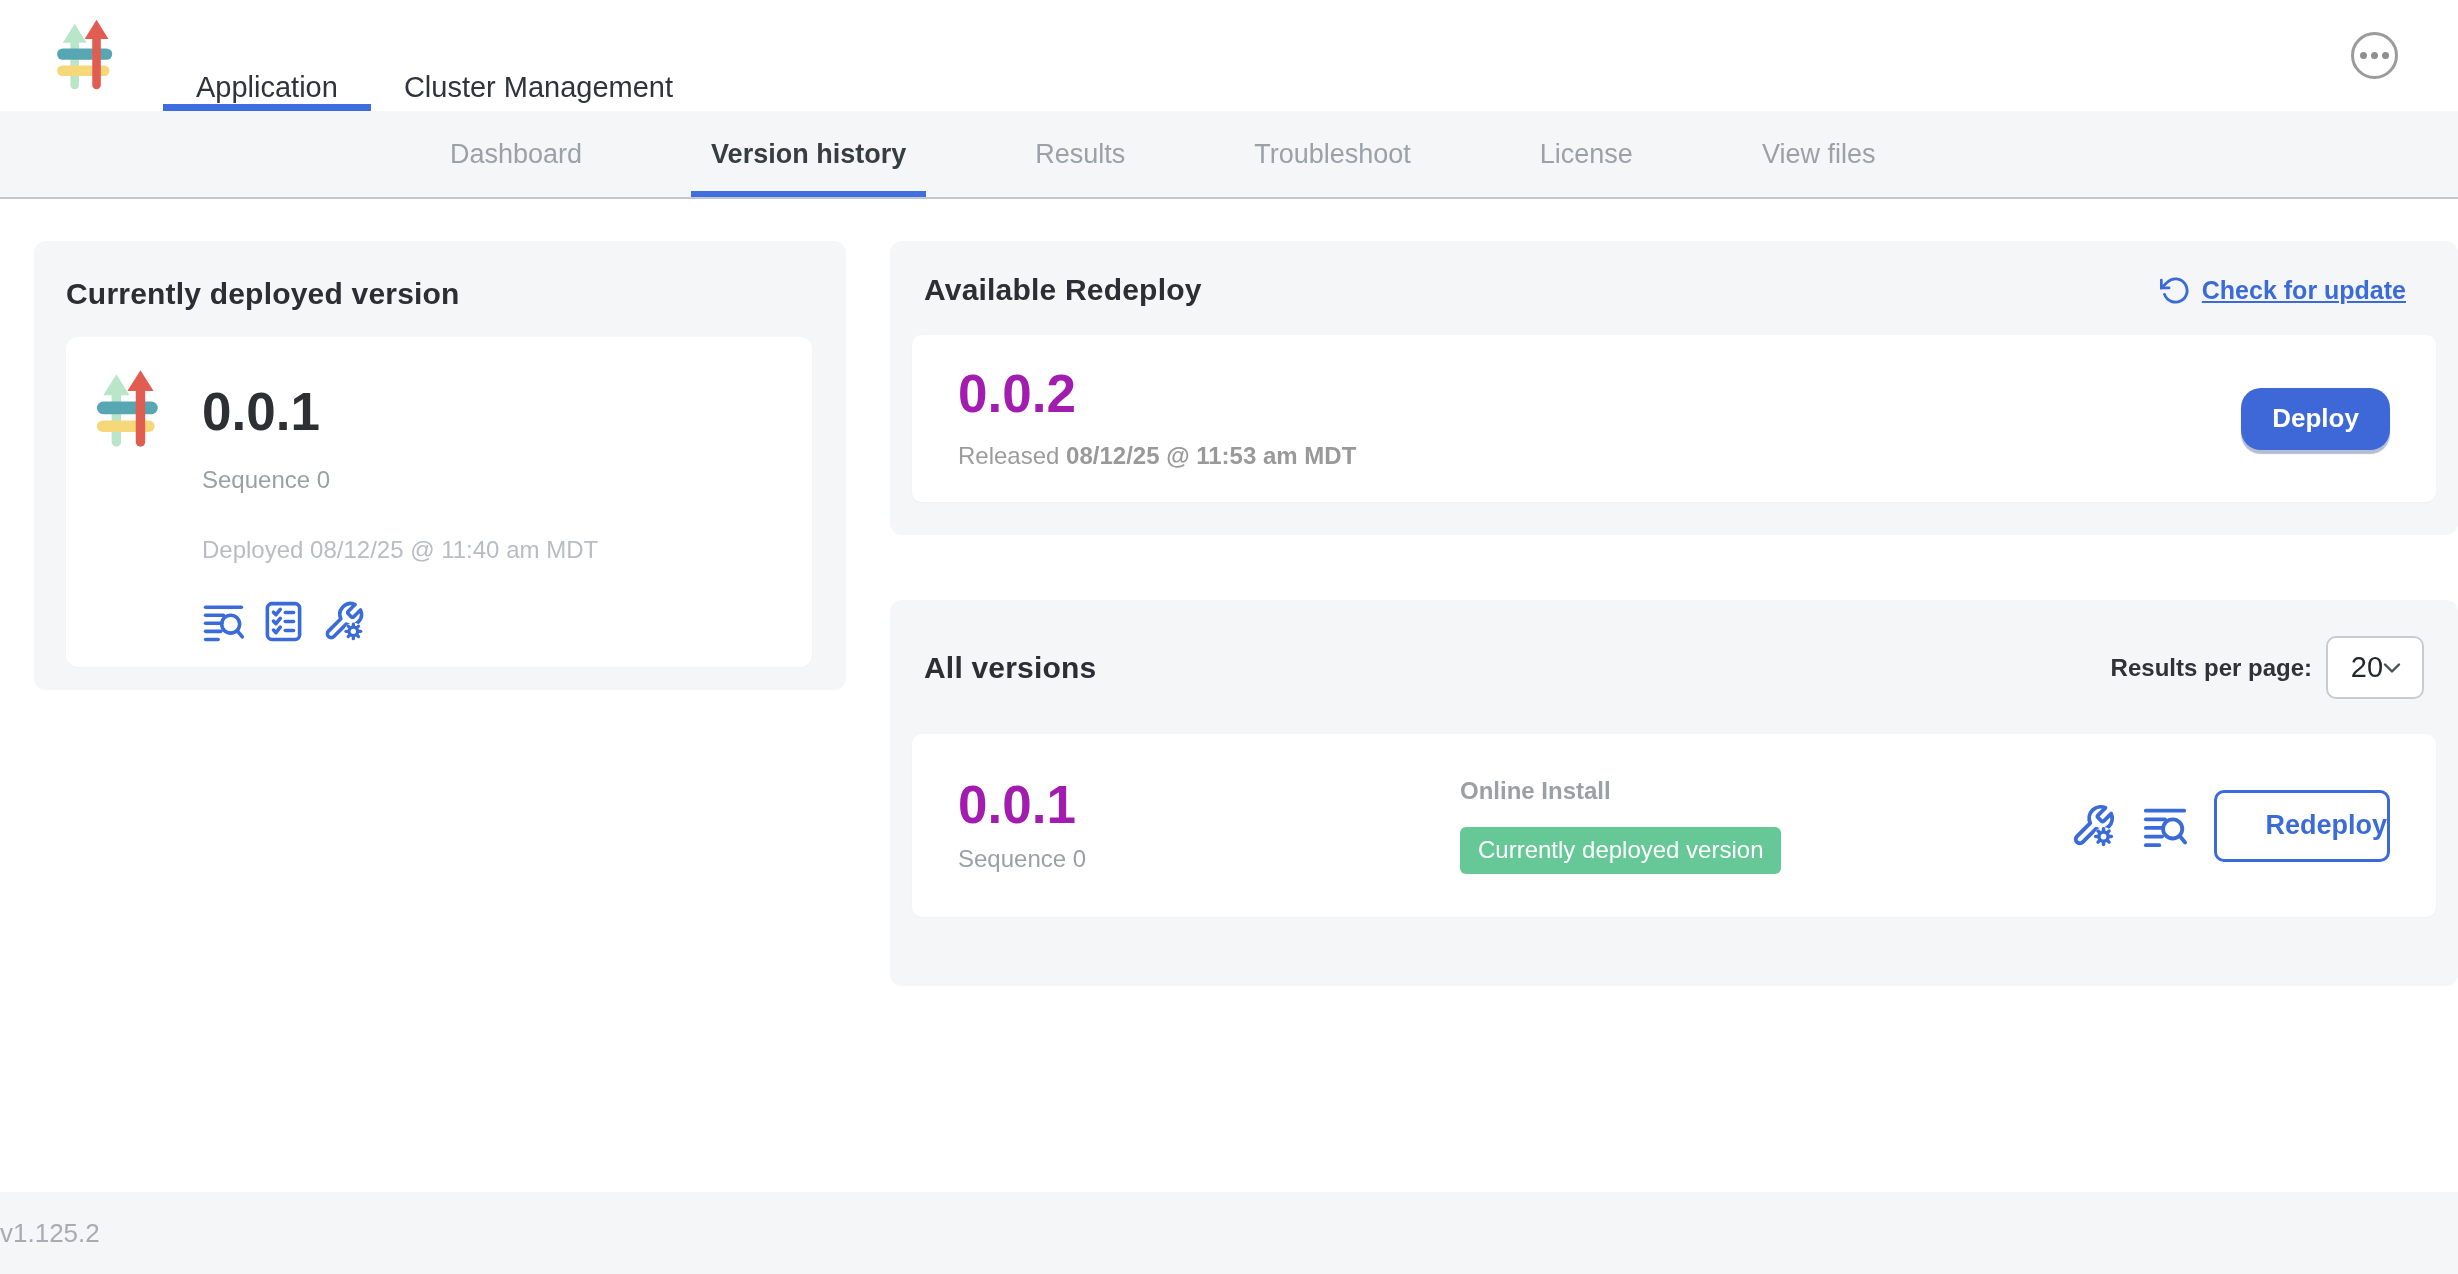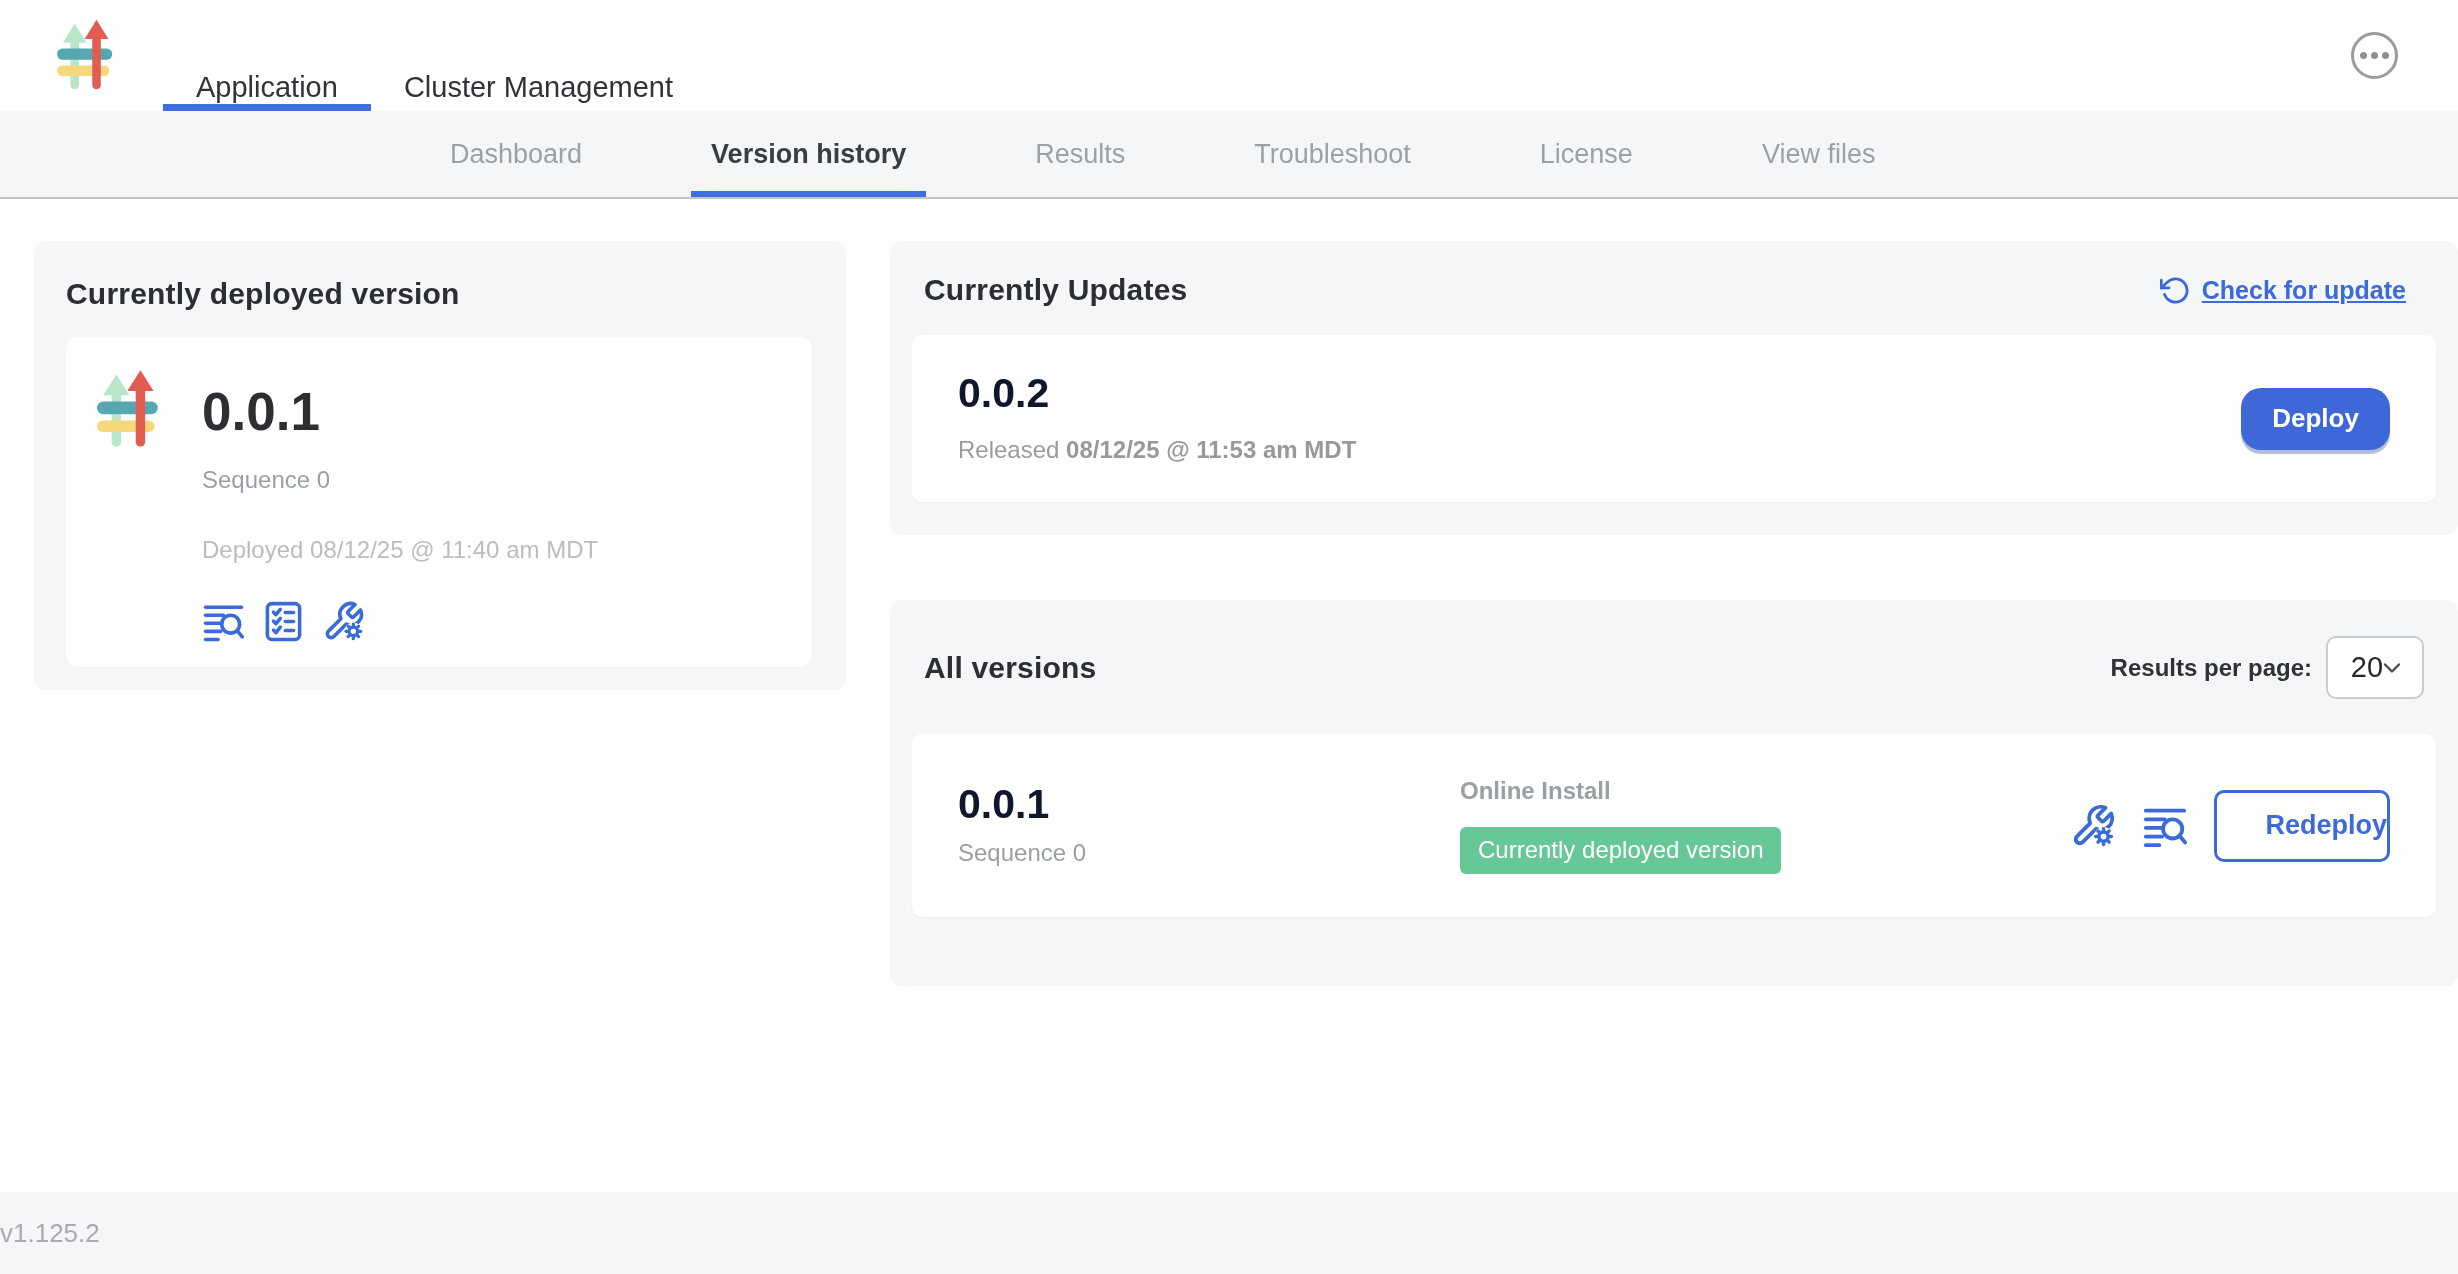--- a/index.html
+++ b/index.html
@@ -91,21 +91,21 @@
   .check-link .refresh svg{ width:100%; height:100%; display:block; }
   .check-link span{
     font-size:25px; font-weight:600; color:var(--accent); text-decoration:underline;
   }
   .updates-card{ height:294px; }
   .update-row{
     margin-top:28px; height:167px; background:#fff; border-radius:10px;
     display:flex; align-items:center; padding:0 46px;
     box-shadow:0 1px 2px rgba(0,0,0,.03);
   }
-  .version-mid{ font-size:41px; font-weight:700; color:#0f172a; line-height:1; }
+  .version-mid{ font-size:53px; font-weight:700; color:#a21caf; line-height:1; }
   .released-line{ font-size:24px; color:#9b9b9b; margin-top:22px; }
   .released-line b{ font-weight:700; color:#999999; }
   .deploy-btn{
     margin-left:auto; width:149px; height:62px; border:none; cursor:pointer;
     background:var(--deploy-blue); color:#fff; font-weight:700; font-size:26px;
     font-family:inherit; border-radius:20px;
     box-shadow:0 4px 1px rgba(42,66,130,.35);
   }
 
   .versions-card{ height:386px; margin-top:65px; padding-top:30px; }
@@ -241,21 +241,21 @@
             </div>
           </div>
         </div>
       </div>
     </section>
 
     <div class="right-col">
 
       <section class="section-card updates-card">
         <div class="section-head">
-          <div class="card-title">Currently Updates</div>
+          <div class="card-title">Available Redeploy</div>
           <div class="check-link">
             <span class="refresh">
               <svg viewBox="0 0 24 24" fill="none" stroke="#3b6bd9" stroke-width="2.2" stroke-linecap="round" stroke-linejoin="round">
                 <polyline points="1 4 1 10 7 10"></polyline>
                 <path d="M3.51 15a9 9 0 1 0 2.13-9.36L1 10"></path>
               </svg>
             </span>
             <span>Check for update</span>
           </div>
         </div>

